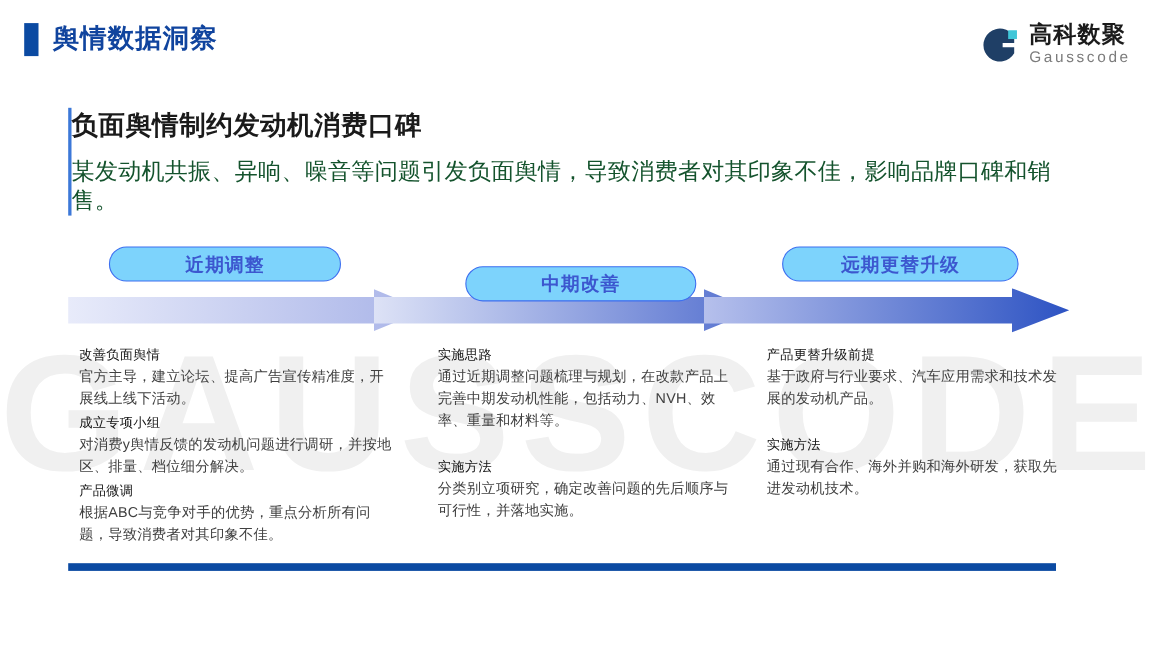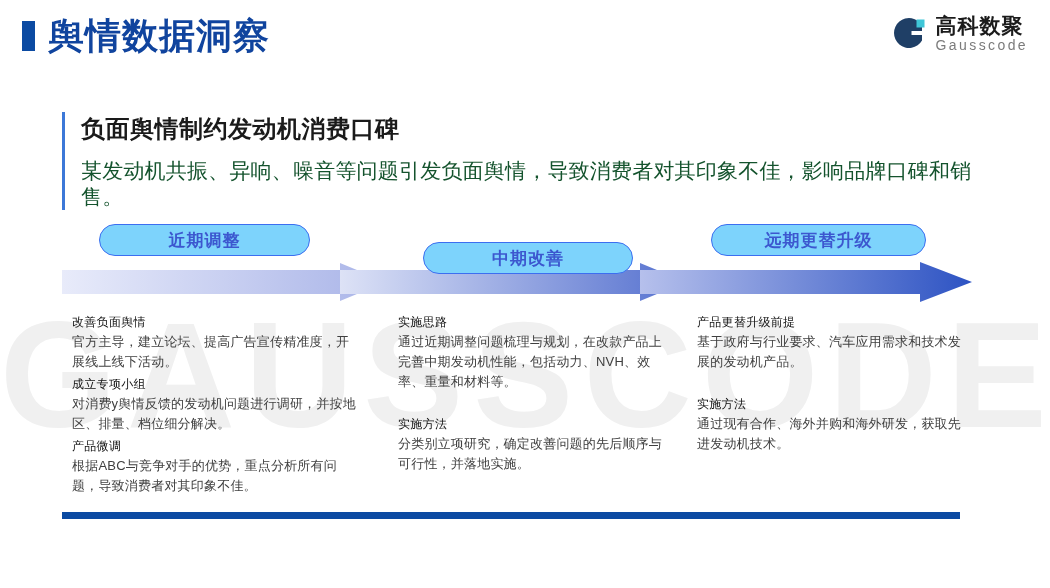--- a/index.html
+++ b/index.html
@@ -46,34 +46,34 @@
     left: 22px;
     top: 21px;
     width: 13px;
     height: 30px;
     background: #0b4aa2;
   }
   .hdr-title {
     position: absolute;
     left: 48px;
     top: 14px;
-    font-size: 36px;
+    font-size: 24px;
     font-weight: 700;
     color: #10449e;
     letter-spacing: 1px;
     line-height: 44px;
   }
 
   
   .logo {
     position: absolute;
     right: 22px;
     top: 14px;
     display: flex;
-    align-items: flex-start;
+    align-items: flex-end;
     height: 46px;
   }
   .logo-mark {
     position: relative;
     width: 38px;
     height: 38px;
     margin-right: 9px;
   }
   .logo-text {
     display: flex;
@@ -94,24 +94,22 @@
     line-height: 17px;
   }
 
   
   .heading-block {
     position: absolute;
     left: 62px;
     top: 98px;
     width: 930px;
     border-left: 3px solid #3c78d8;
-    padding-left: 16px;
     box-sizing: border-box;
     z-index: 3;
-    margin-top: 14px;
   }
   .heading-main {
     font-size: 24px;
     font-weight: 700;
     color: #1a1a1a;
     line-height: 34px;
     letter-spacing: 0.5px;
     margin-bottom: 12px;
   }
   .heading-sub {

